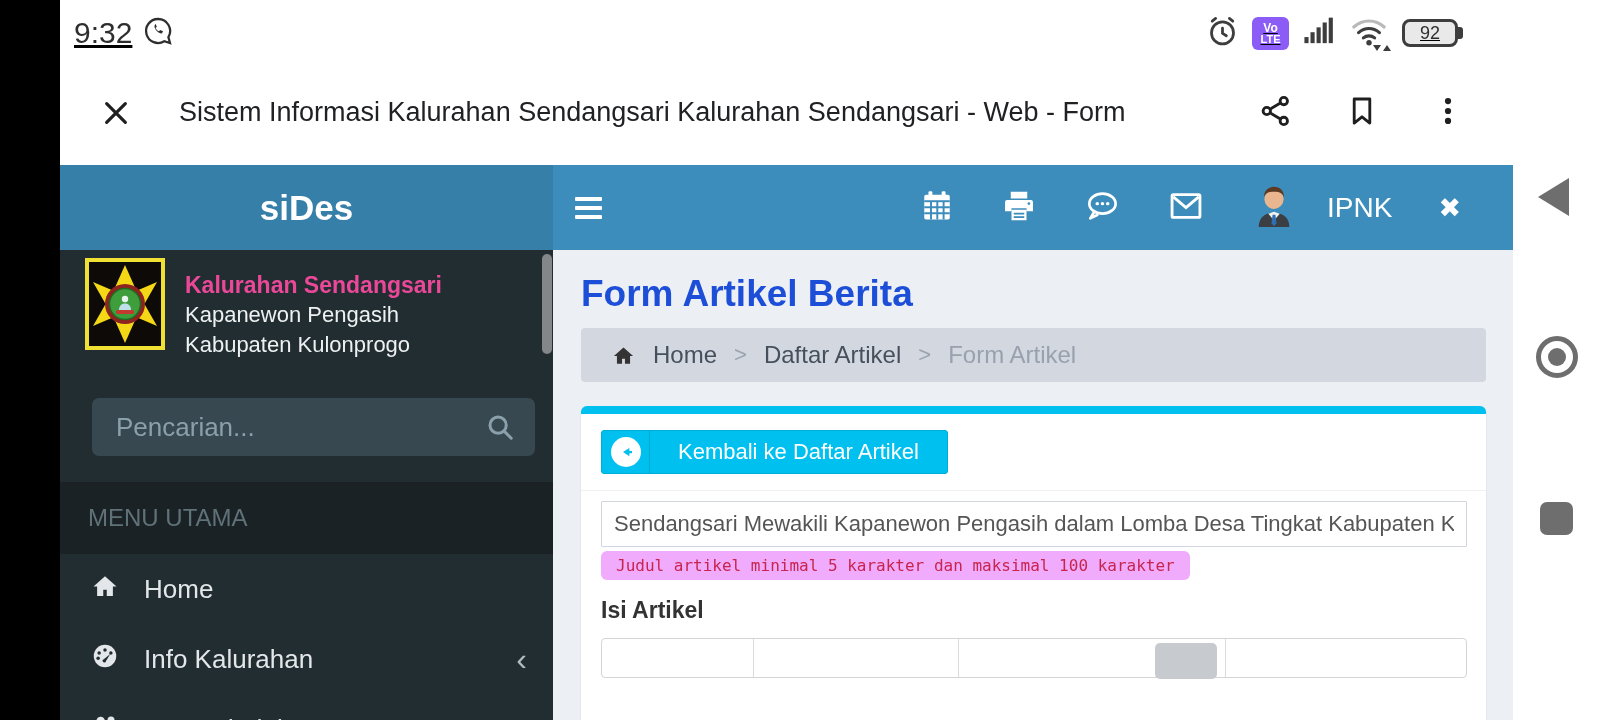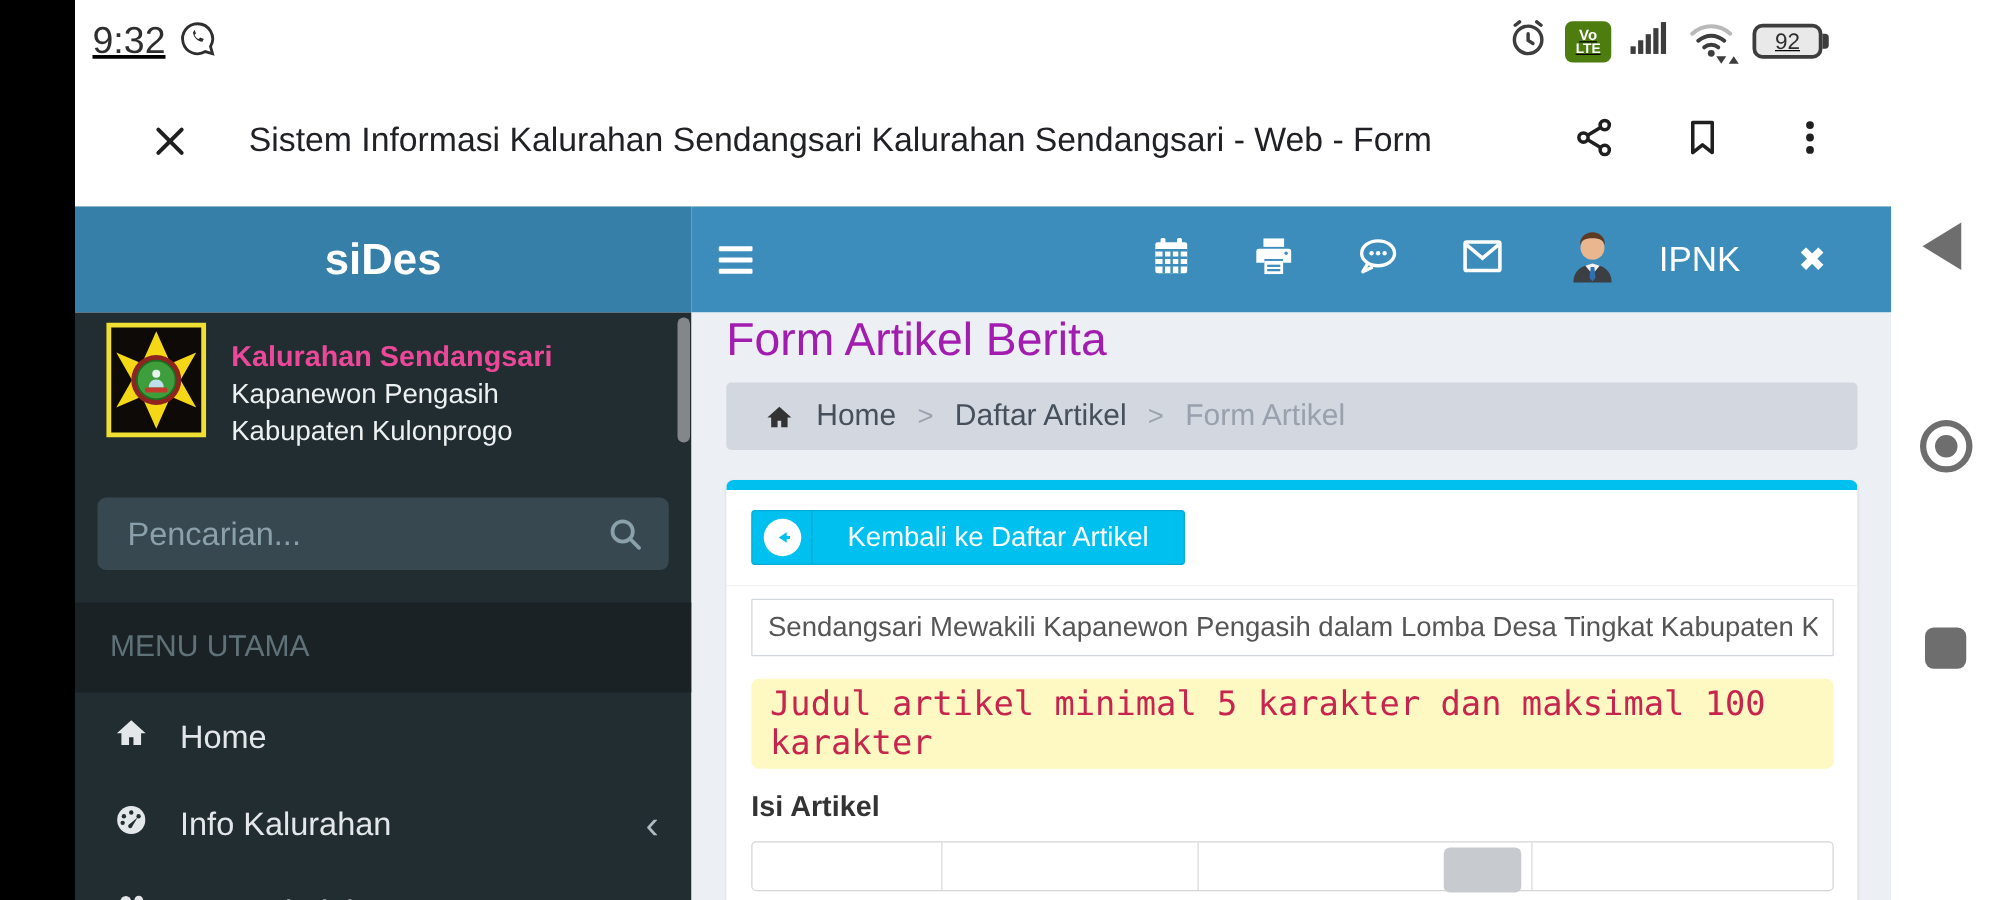--- a/index.html
+++ b/index.html
@@ -18,36 +18,36 @@
   .an-home-dot { width:18px; height:18px; background:#6e6e6e; border-radius:50%; }
   .an-recents { position:absolute; top:502px; left:27px; width:33px; height:33px; background:#6e6e6e; border-radius:7px; }
 
   .screen { position:absolute; left:60px; top:0; width:1453px; height:720px; background:#fff; }
 
   
   .statusbar { height:60px; display:flex; align-items:center; justify-content:space-between; padding:6px 50px 0 14px;text-decoration:underline; }
   .sb-left { display:flex; align-items:center; gap:10px; color:#2e2e2e; }
   .sb-time { font-size:30px; color:#2e2e2e; }
   .sb-right { display:flex; align-items:center; gap:13px; color:#3d3d3d; }
-  .volte { background:#4d7c0f; color:#fff; border-radius:6px; width:37px; height:33px;
+  .volte { background:#8b5cf6; color:#fff; border-radius:6px; width:37px; height:33px;
     display:flex; flex-direction:column; align-items:center; justify-content:center; line-height:1; }
   .volte span:first-child { font-size:12px; font-weight:bold; }
   .volte span:last-child { font-size:11px; font-weight:bold; }
   .battery { display:flex; align-items:center; }
   .battery-body { width:56px; height:28px; border:3px solid #3d3d3d; border-radius:8px; background:#e9e9e9;
     display:flex; align-items:flex-end; justify-content:center; }
   .battery-body span { font-size:18px; color:#2e2e2e; }
   .battery-nub { width:5px; height:12px; background:#3d3d3d; border-radius:0 3px 3px 0; }
   .wifi-wrap { position:relative; width:40px; height:36px; }
   .wifi-arrows { position:absolute; right:-2px; bottom:0; display:flex; gap:2px; }
   .arr-dn { width:0; height:0; border-left:4px solid transparent; border-right:4px solid transparent; border-top:6px solid #3d3d3d; }
   .arr-up { width:0; height:0; border-left:4px solid transparent; border-right:4px solid transparent; border-bottom:6px solid #3d3d3d; }
 
   
-  .browserbar { height:105px; position:relative; display:flex; align-items:center; background:#fff;margin-left:20px; }
+  .browserbar { height:105px; position:relative; display:flex; align-items:center; background:#fff; }
   .bb-close { margin-left:40px; color:#1f1f1f; display:flex; }
   .bb-titles { margin-left:47px; }
   .bb-title { font-size:27px; color:#202124; white-space:nowrap; }
   .bb-url { font-size:17px; color:#5f6368; margin-top:4px; }
   .bb-actions { position:absolute; right:48px; top:0; height:100%; display:flex; align-items:center; gap:52px; color:#1f1f1f; }
 
   
   .webview { position:absolute; top:165px; left:0; width:1453px; height:555px; overflow:hidden; }
   .navbar { height:85px; display:flex; }
   .brand { width:493px; background:#367fa9; color:#fff; font-size:35px; font-weight:bold;
@@ -62,35 +62,35 @@
 
   .pagewrap { display:flex; height:470px; }
 
   
   .sidebar { width:493px; background:#222d32; position:relative; flex:none; }
   .scroll-thumb { position:absolute; right:1px; top:4px; width:10px; height:100px; background:#83878a; border-radius:5px; }
   .user-panel { display:flex; gap:20px; padding:8px 20px 0 25px; }
   .emblem { width:80px; height:92px; flex:none; }
   .org { padding-top:12px; font-size:22px; line-height:30px; color:#eef1f2; }
   .org-name { font-weight:bold; font-size:23px; color:#ec4899; }
-  .sidebar-search { margin:38px 18px 0 18px; position:relative; height:65px; }
+  .sidebar-search { margin:38px 18px 0 32px; position:relative; height:65px; }
   .sidebar-search input { width:100%; height:58px; background:#374850; border:none; border-radius:7px;
     color:#cfd8dc; font-size:26px; padding:0 64px 0 24px; outline:none; }
   .sidebar-search input::placeholder { color:#8aa0ab; }
   .search-btn { position:absolute; right:20px; top:14px; background:none; border:none; color:#8aa0ab; cursor:pointer; }
   .menu-header { margin-top:19px; background:#1a2226; height:72px; display:flex; align-items:center;
     padding-left:28px; color:#5f7278; font-size:24px; }
   .menu-item { height:70px; display:flex; align-items:center; gap:24px; padding:0 26px 0 30px;
     color:#e3e7ea; font-size:26px; cursor:pointer; text-decoration:none; }
   .menu-item svg { flex:none; }
   .chevron { margin-left:auto; color:#b0bcc2; font-size:32px; line-height:1; }
 
   
   .main { flex:1; background:#ecf0f5; padding:0 27px 0 28px; overflow:hidden; }
-  .page-title { font-size:37px; font-weight:400; color:#a21caf; line-height:44px; height:44px; }
+  .page-title { margin-top:22px; font-size:37px; font-weight:700; color:#1d4ed8; line-height:44px; height:44px; }
   .breadcrumb { margin-top:12px; height:54px; background:#d3d7df; border-radius:4px;
     display:flex; align-items:center; padding:0 30px; gap:17px; font-size:24px; }
   .crumb { color:#46505c; text-decoration:none; }
   .crumb-sep { color:#9aa3b0; font-size:22px; }
   .crumb-active { color:#98a1ad; }
   .bc-home { color:#333; display:flex; }
 
   .panel { margin-top:24px; background:#fff; border-top:8px solid #00c0ef; border-radius:6px 6px 0 0;
     height:400px; box-shadow:0 1px 2px rgba(0,0,0,0.12); padding:16px 19px 0 20px; }
   .back-btn { display:inline-flex; align-items:stretch; height:44px; background:#00c0ef;
@@ -98,22 +98,22 @@
   .btn-icon-cell { width:48px; display:flex; align-items:center; justify-content:center;
     border-right:1px solid rgba(0,0,0,0.12); }
   .btn-circle { width:30px; height:30px; background:#fff; border-radius:50%;
     display:flex; align-items:center; justify-content:center; }
   .btn-label { padding:0 28px; font-size:22px; display:flex; align-items:center; }
   .panel-divider { margin:16px -19px 0 -20px; border:none; border-top:1px solid #f1f1f1; }
   .form-label { margin-top:20px; font-size:23px; font-weight:bold; color:#333; height:28px; line-height:28px; }
   .judul-input { margin-top:10px; display:block; width:100%; height:46px; border:1px solid #d2d6de;
     font-size:22px; color:#555; padding:0 12px; background:#fff; font-family:inherit;
     white-space:nowrap; overflow:hidden; outline:none; border-radius:1px; }
-  .error-code { margin-top:18px; display:inline-block; background:#fef9c3; color:#c7254e;
-    font-family:"DejaVu Sans Mono", monospace; font-size:27px; padding:5px 15px; border-radius:6px; }
+  .error-code { margin-top:4px; display:inline-block; background:#f0abfc; color:#c7254e;
+    font-family:"DejaVu Sans Mono", monospace; font-size:16px; padding:5px 15px; border-radius:6px; }
   .isi-label { margin-top:16px; }
   .editor-toolbar { margin-top:14px; position:relative; height:40px; background:#fff;
     border:1px solid #d5d5d5; border-radius:4px; }
   .tb-sep { position:absolute; top:0; bottom:0; width:1px; background:#dcdcdc; }
   .tb-sep.s1 { left:151px; } .tb-sep.s2 { left:356px; } .tb-sep.s3 { left:623px; }
   .tb-active-btn { position:absolute; left:553px; top:4px; width:62px; height:36px;
     background:#c7cbd0; border:none; border-radius:5px; cursor:pointer; }
 </style>
 </head>
 <body>

